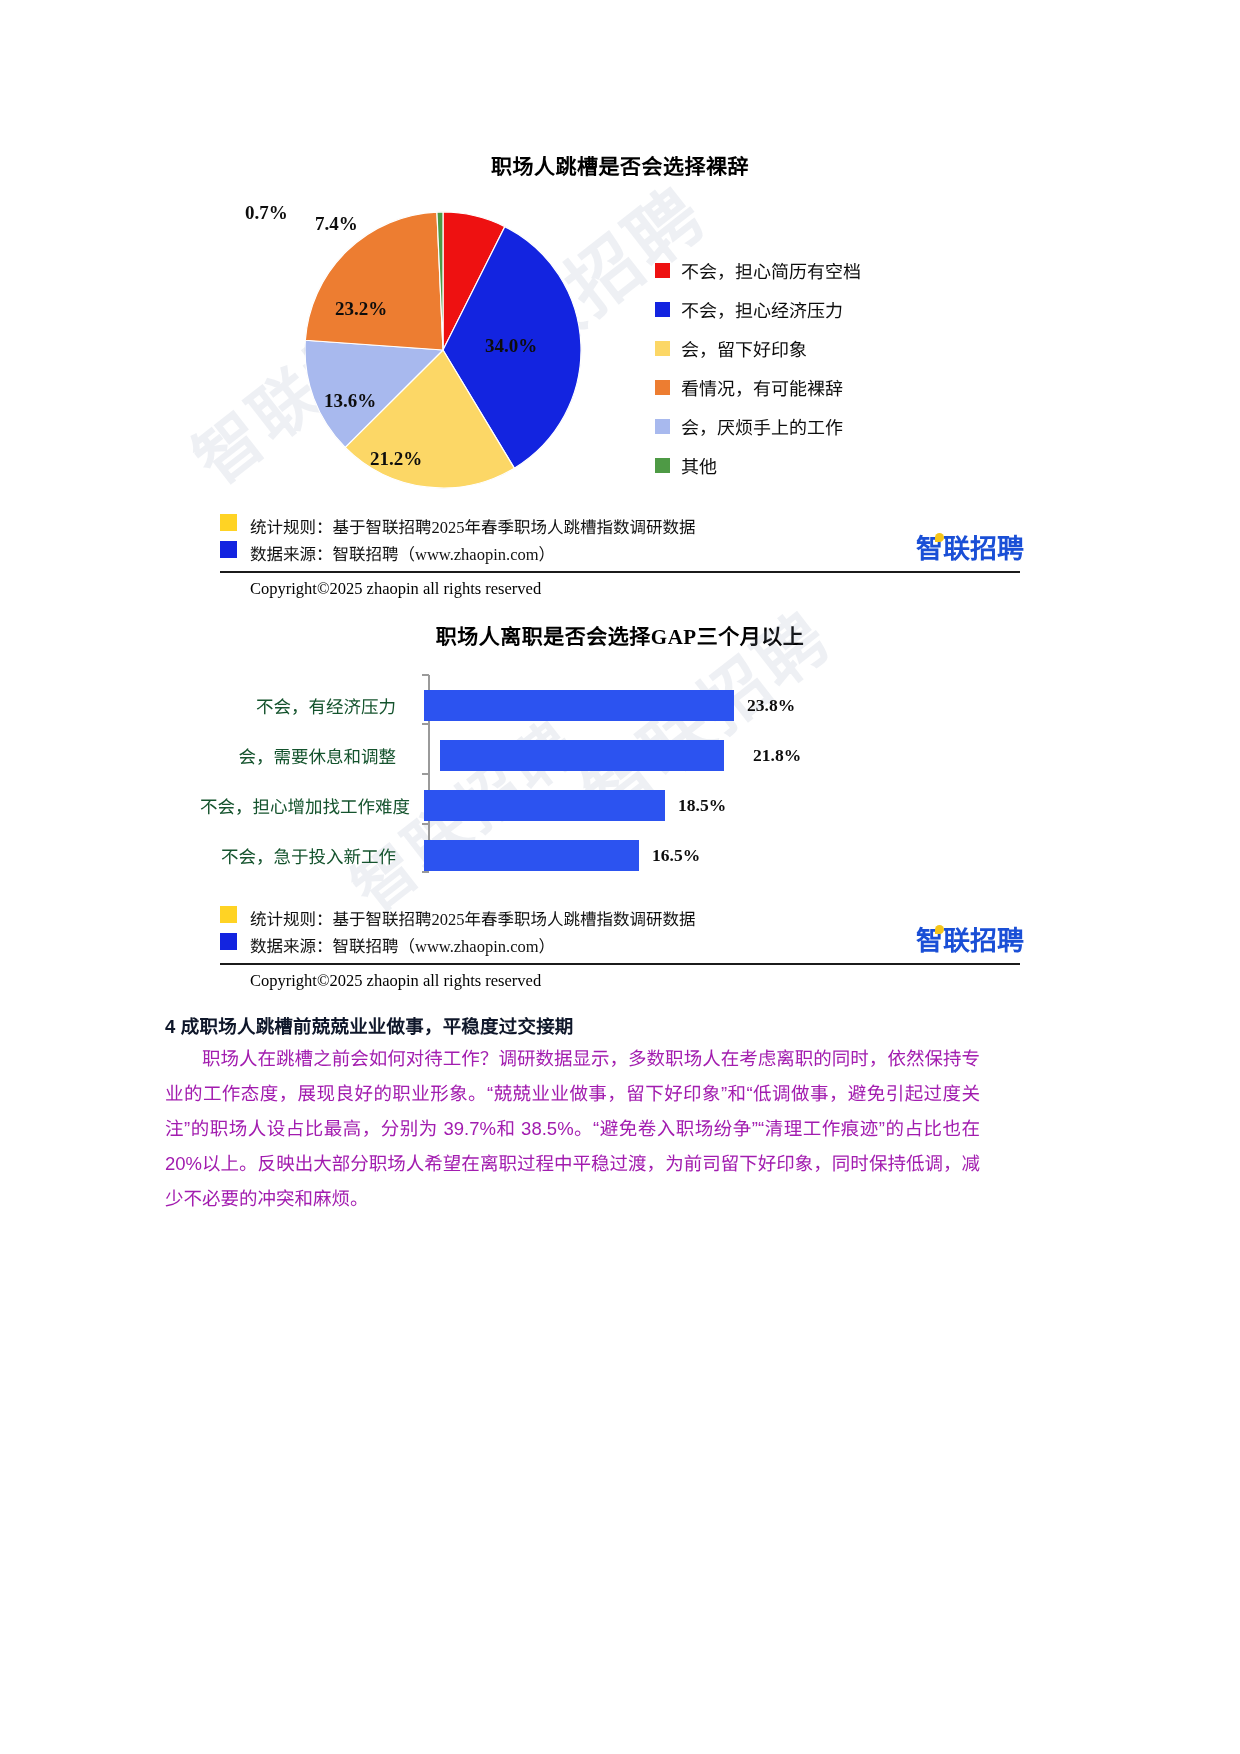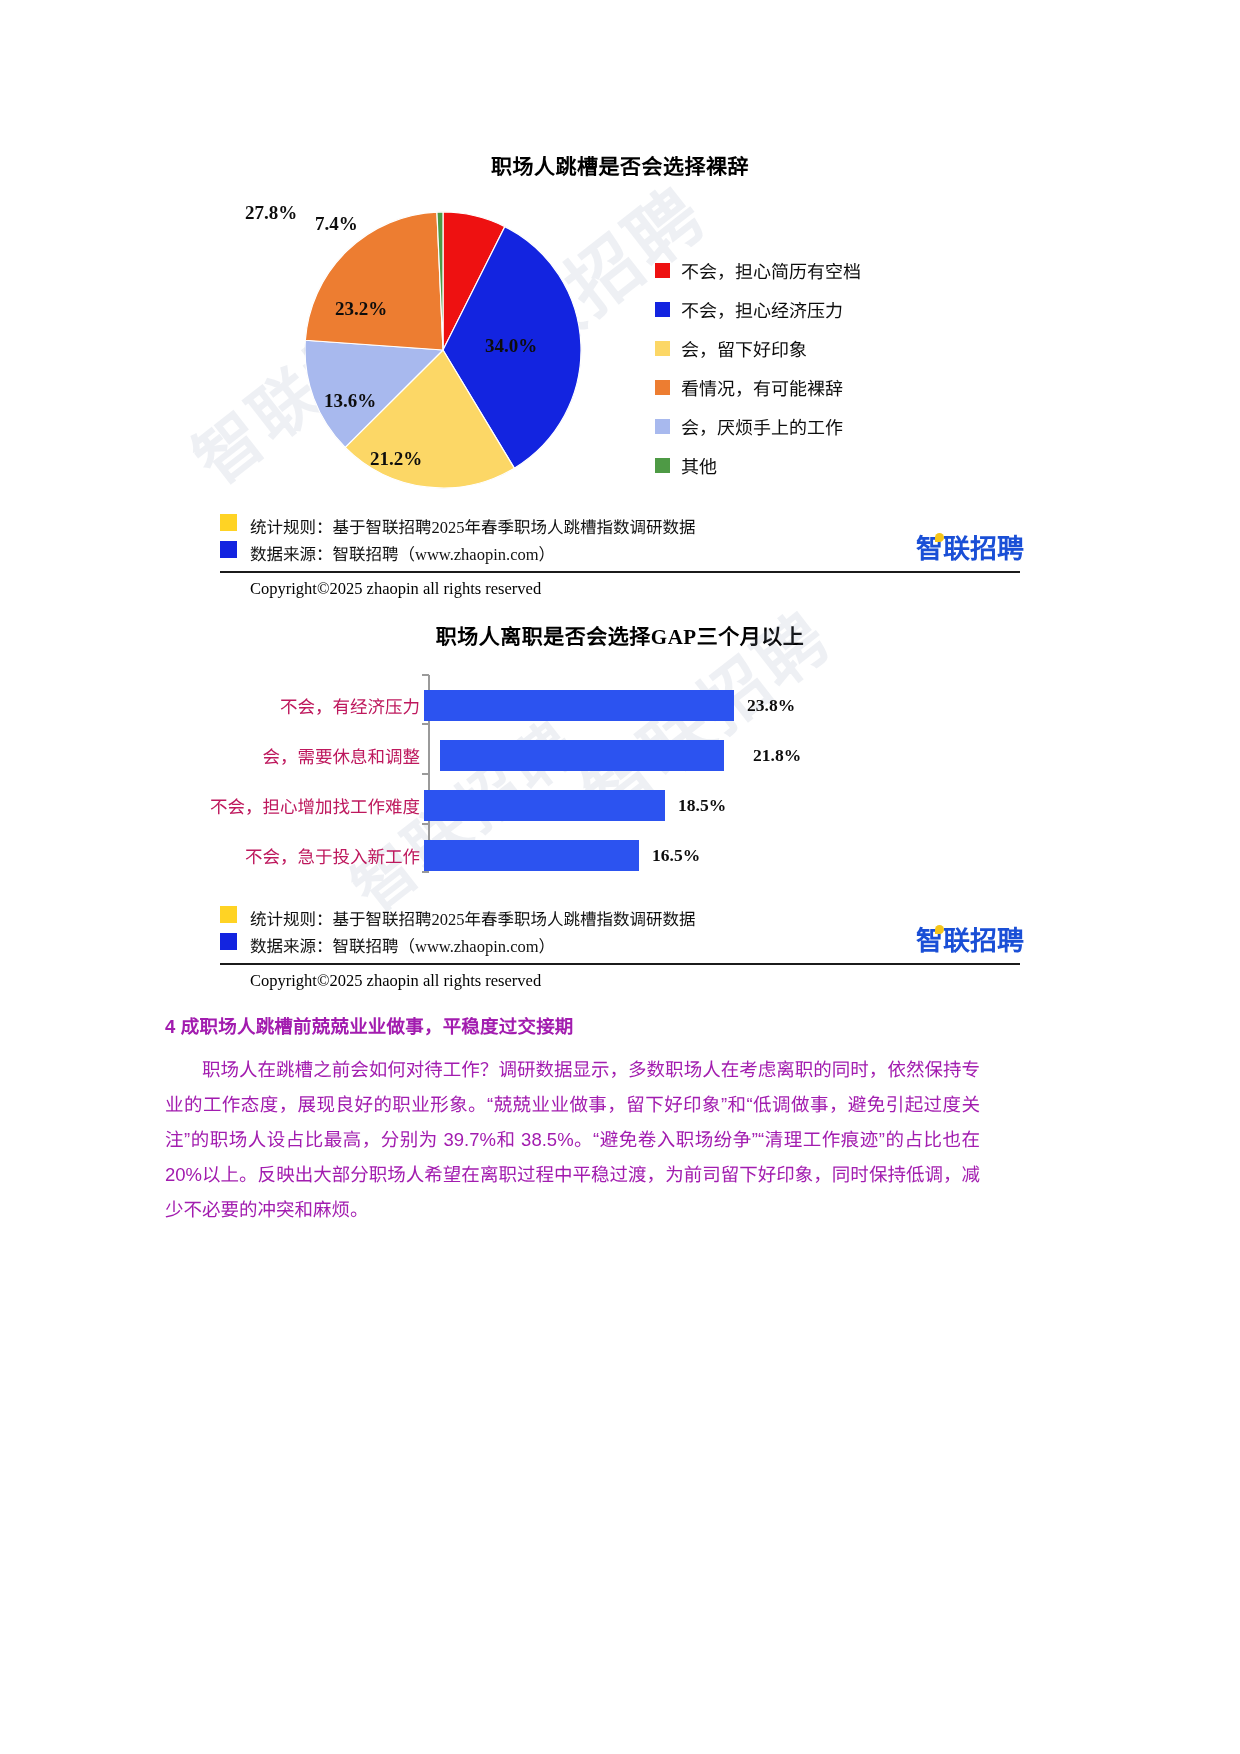--- a/index.html
+++ b/index.html
@@ -193,24 +193,24 @@
     position: absolute;
     left: 0;
     width: 840px;
     height: 34px;
     display: flex;
     align-items: center;
   }
   .bar-cat {
     width: 224px;
     text-align: right;
-    padding-right: 4px;
+    padding-right: 28px;
     box-sizing: border-box;
     font-size: 17.5px;
-    color: #be185d;
+    color: #14532d;
     white-space: nowrap;
   }
   .bar-tick {
     position: absolute;
     left: 222px;
     width: 7px;
     height: 2.4px;
     background: #9a9a9a;
   }
   .bar-fill {
@@ -228,22 +228,22 @@
   
   #body-block {
     position: absolute;
     top: 1012px;
     left: 165px;
     width: 815px;
   }
   .section-heading {
     font-size: 18.5px;
     font-weight: bold;
-    color: #a21caf;
-    margin-bottom: 14px;
+    color: #0f172a;
+    margin-bottom: 3px;
     letter-spacing: 0.2px;
   }
   .body-paragraph {
     font-size: 18.5px;
     line-height: 35px;
     color: #a21caf;
     text-align: justify;
     text-indent: 2em;
   }
 </style>
@@ -265,21 +265,21 @@
         <div class="pie" id="pie-svg-holder"><svg width="276" height="276" viewBox="0 0 276 276">
               <path d="M 138 138 L 138 0 A 138 138 0 0 1 199.81958210114945 14.621155505332922 Z" fill="#ee1111" stroke="#ffffff" stroke-width="1.2"></path>
               <path d="M 138 138 L 199.81958210114945 14.621155505332922 A 138 138 0 0 1 209.29993524440988 256.1537948359804 Z" fill="#1324e0" stroke="#ffffff" stroke-width="1.2"></path>
               <path d="M 138 138 L 209.29993524440988 256.1537948359804 A 138 138 0 0 1 40.189845231929965 235.35077618717884 Z" fill="#fcd766" stroke="#ffffff" stroke-width="1.2"></path>
               <path d="M 138 138 L 40.189845231929965 235.35077618717884 A 138 138 0 0 1 0.34392618482959847 128.2631965310807 Z" fill="#a8b9ee" stroke="#ffffff" stroke-width="1.2"></path>
               <path d="M 138 138 L 0.34392618482959847 128.2631965310807 A 138 138 0 0 1 131.93845730770857 0.1331885470998202 Z" fill="#ed7d31" stroke="#ffffff" stroke-width="1.2"></path>
               <path d="M 138 138 L 131.93845730770857 0.1331885470998202 A 138 138 0 0 1 137.99999999999997 0 Z" fill="#4e9a45" stroke="#ffffff" stroke-width="1.2"></path>
             </svg></div>
       </div>
 
-      <div class="pie-label" style="left:245px; top:22px;">27.8%</div>
+      <div class="pie-label" style="left:245px; top:22px;">0.7%</div>
       <div class="pie-label" style="left:315px; top:33px;">7.4%</div>
       <div class="pie-label" style="left:485px; top:155px;">34.0%</div>
       <div class="pie-label" style="left:370px; top:268px;">21.2%</div>
       <div class="pie-label" style="left:324px; top:210px;">13.6%</div>
       <div class="pie-label" style="left:335px; top:118px;">23.2%</div>
 
       <div class="pie-legend">
         <div class="legend-row">
           <span class="legend-swatch" style="background:#ee1111"></span>
           <span class="legend-text">不会，担心简历有空档</span>

